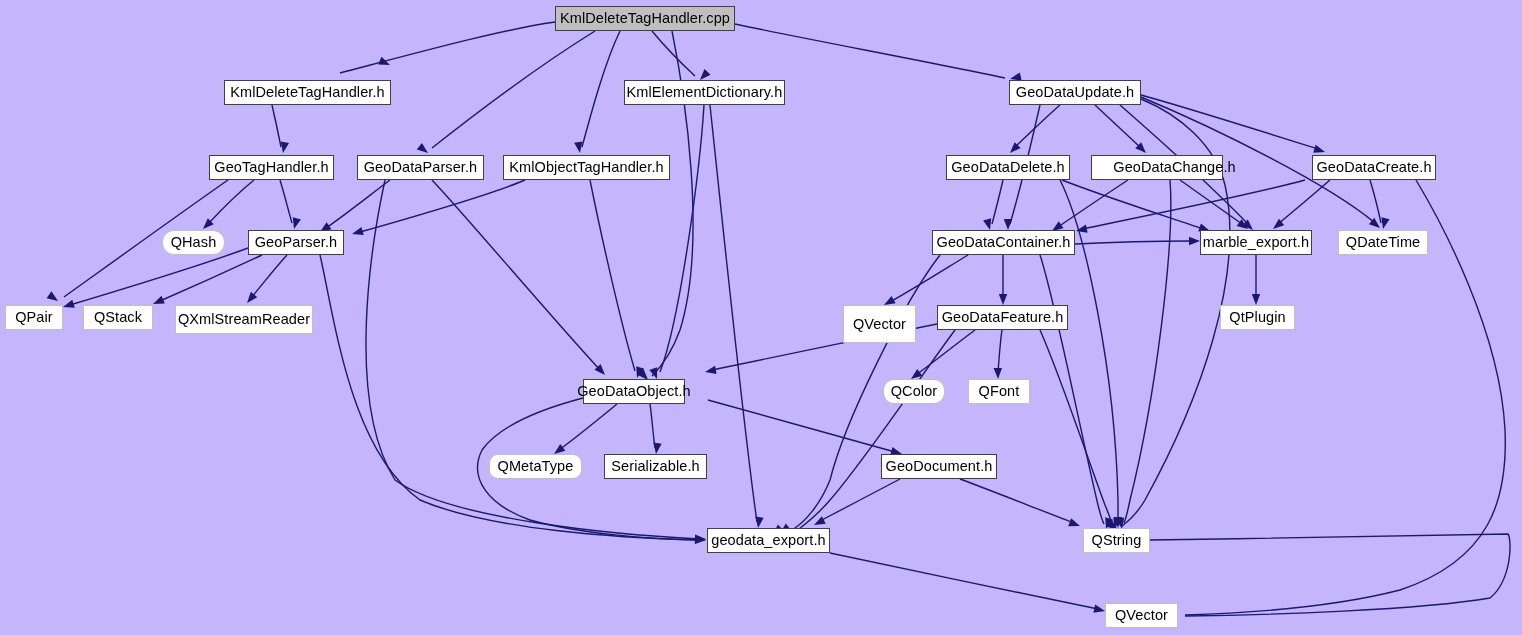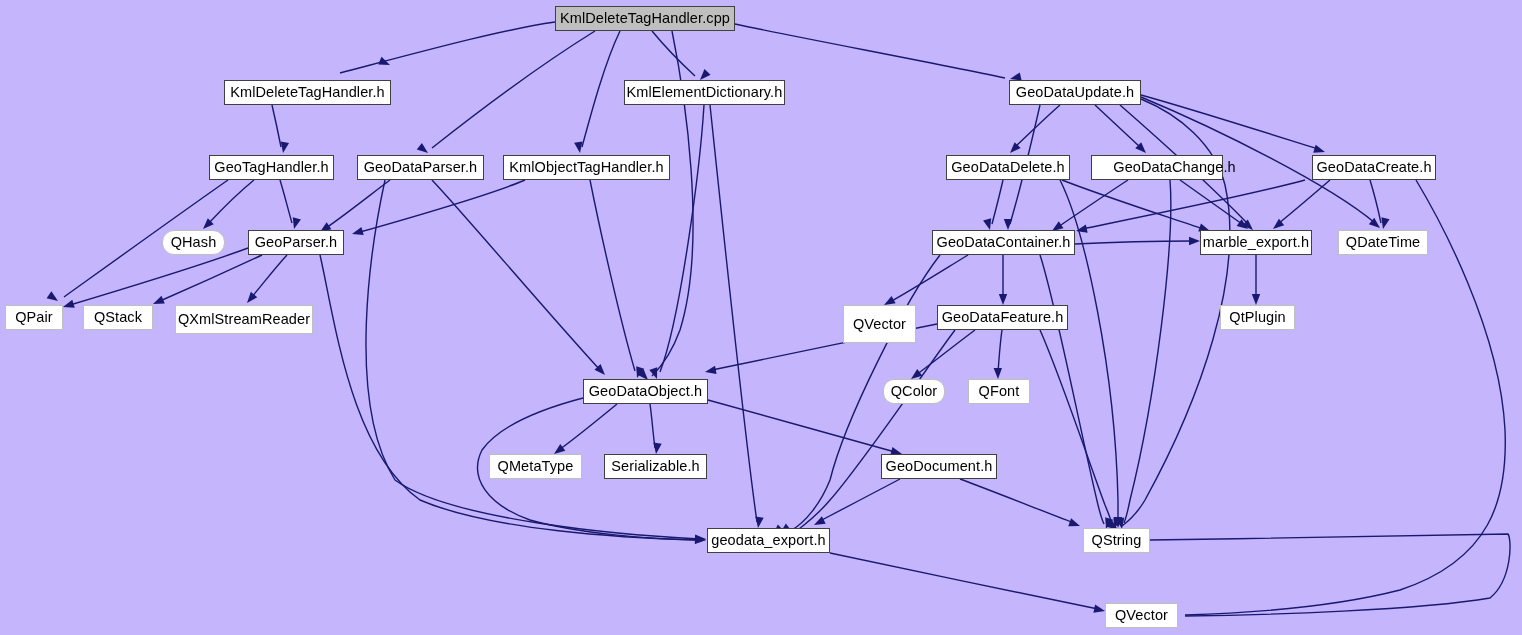--- a/index.html
+++ b/index.html
@@ -230,30 +230,30 @@
       </div>
       <div class="node-box" style="left: 843px; top: 305px; width: 73px; height: 38px;">
         <span>QVector</span>
       </div>
       <div class="node-box strong" style="left: 937px; top: 305px; width: 131px; height: 25px;">
         <span>GeoDataFeature.h</span>
       </div>
       <div class="node-box" style="left: 1220px; top: 305px; width: 75px; height: 25px;">
         <span>QtPlugin</span>
       </div>
-      <div class="node-box strong" style="left: 583px; top: 379px; width: 125px; height: 25px;">
+      <div class="node-box strong" style="left: 583px; top: 379px; width: 102px; height: 25px;">
         <span>GeoDataObject.h</span>
       </div>
       <div class="node-box" style="left: 883px; top: 379px; width: 62px; height: 25px; border-radius: 11px;">
         <span>QColor</span>
       </div>
       <div class="node-box" style="left: 968px; top: 379px; width: 62px; height: 25px;">
         <span>QFont</span>
       </div>
-      <div class="node-box" style="left: 489px; top: 454px; width: 93px; height: 25px;">
+      <div class="node-box" style="left: 489px; top: 454px; width: 93px; height: 25px; border-radius: 9px;">
         <span>QMetaType</span>
       </div>
       <div class="node-box strong" style="left: 604px; top: 454px; width: 103px; height: 25px;">
         <span>Serializable.h</span>
       </div>
       <div class="node-box strong" style="left: 881px; top: 454px; width: 116px; height: 25px;">
         <span>GeoDocument.h</span>
       </div>
       <div class="node-box strong" style="left: 707px; top: 528px; width: 123px; height: 25px;">
         <span>geodata_export.h</span>

